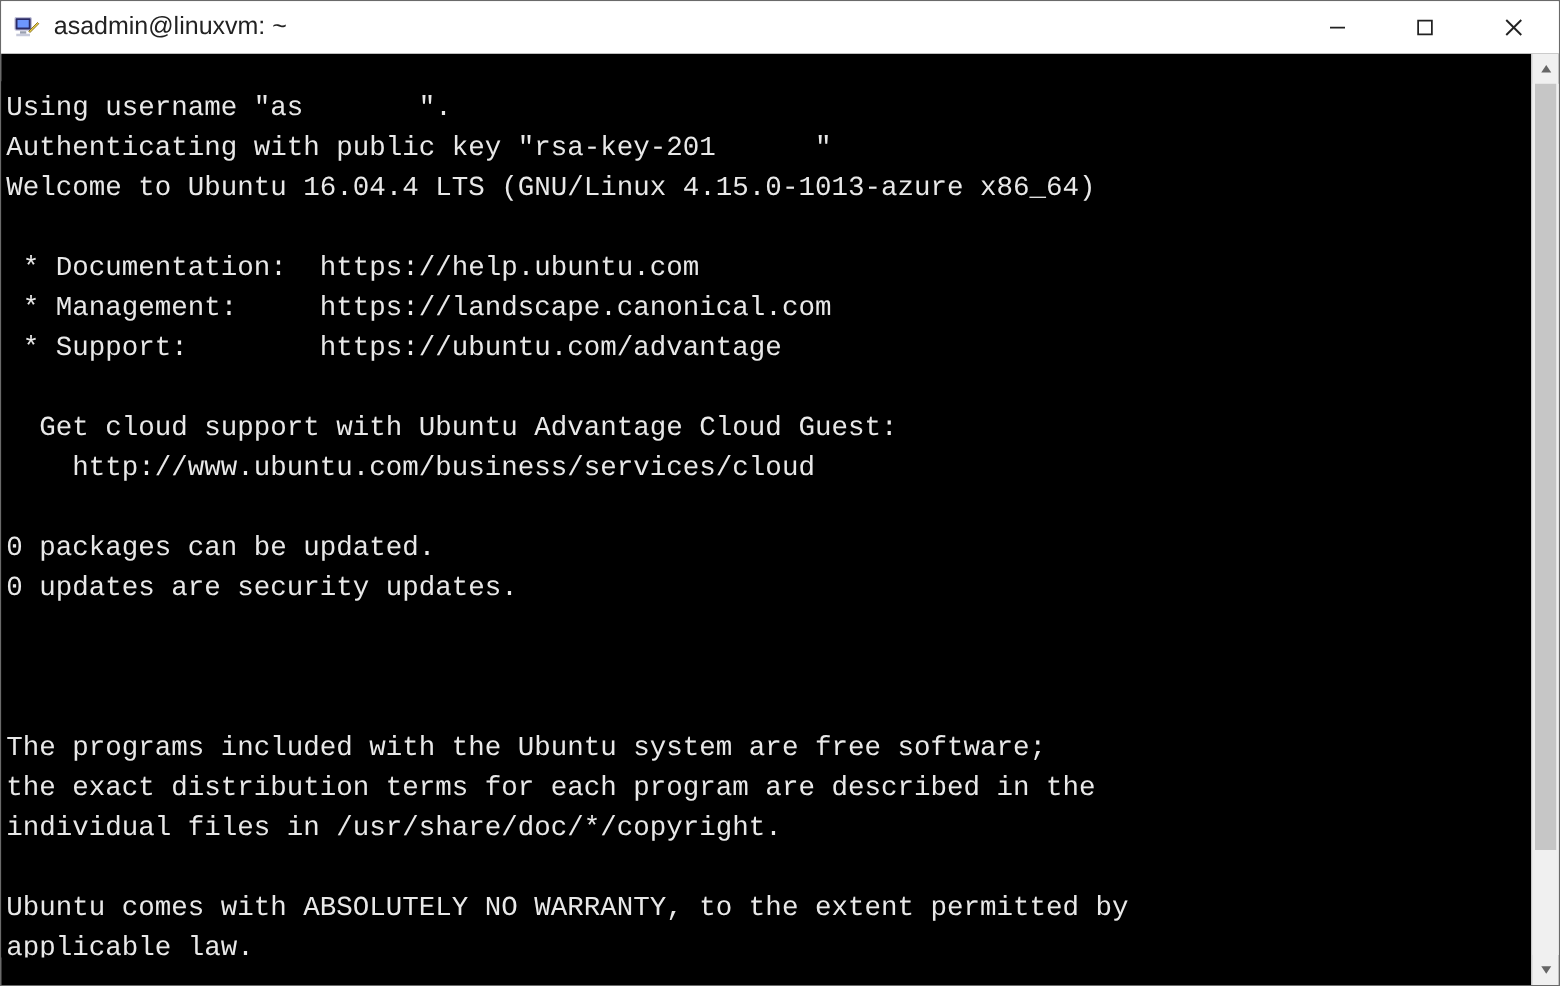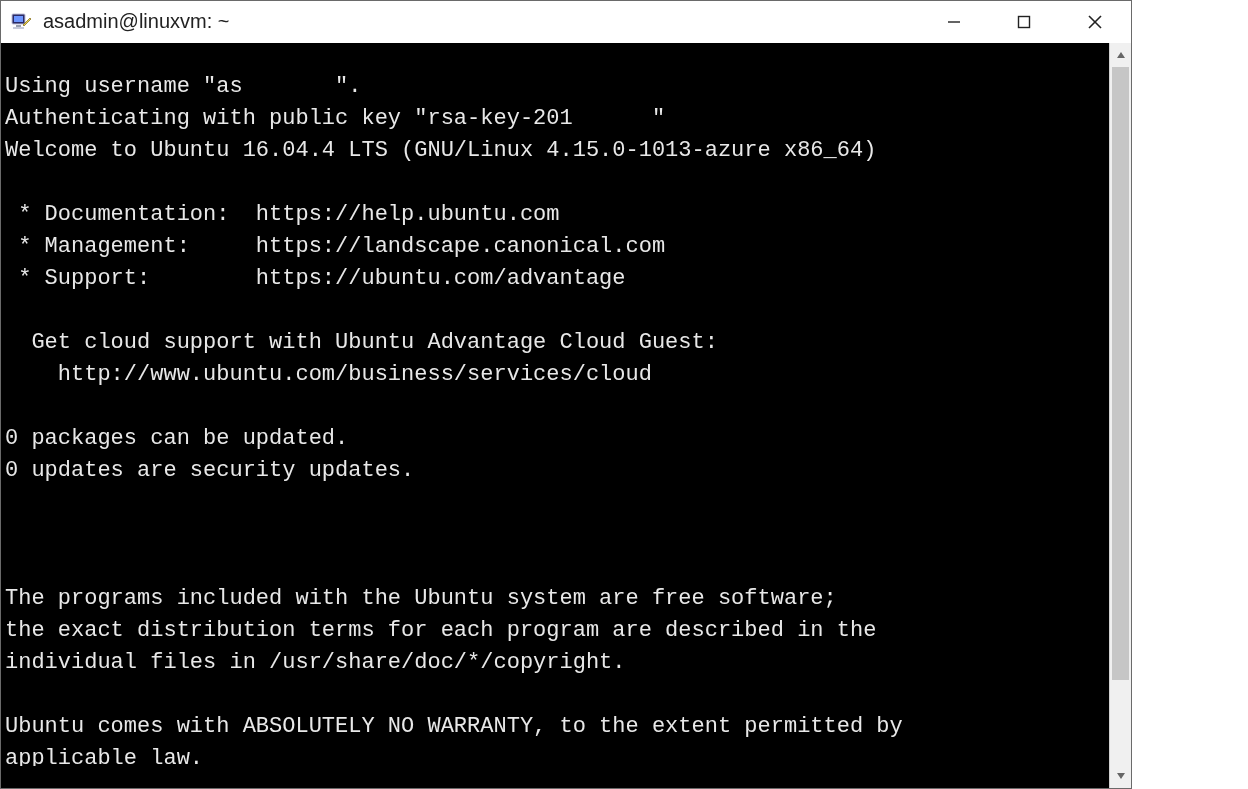--- a/index.html
+++ b/index.html
@@ -4,21 +4,21 @@
 <style>
   * { box-sizing: border-box; }
   html, body {
     margin: 0; padding: 0;
     width: 1248px; height: 789px;
     font-family: "Segoe UI", Tahoma, sans-serif;
     background: #fff;
     overflow: hidden;
   }
   .window {
-    width: 1132px;
+    width: 1248px;
     height: 789px;
     border: 1px solid #6a6a6a;
     display: flex;
     flex-direction: column;
     background: #fff;
   }
   .titlebar {
     height: 46px;
     display: flex;
     align-items: center;

